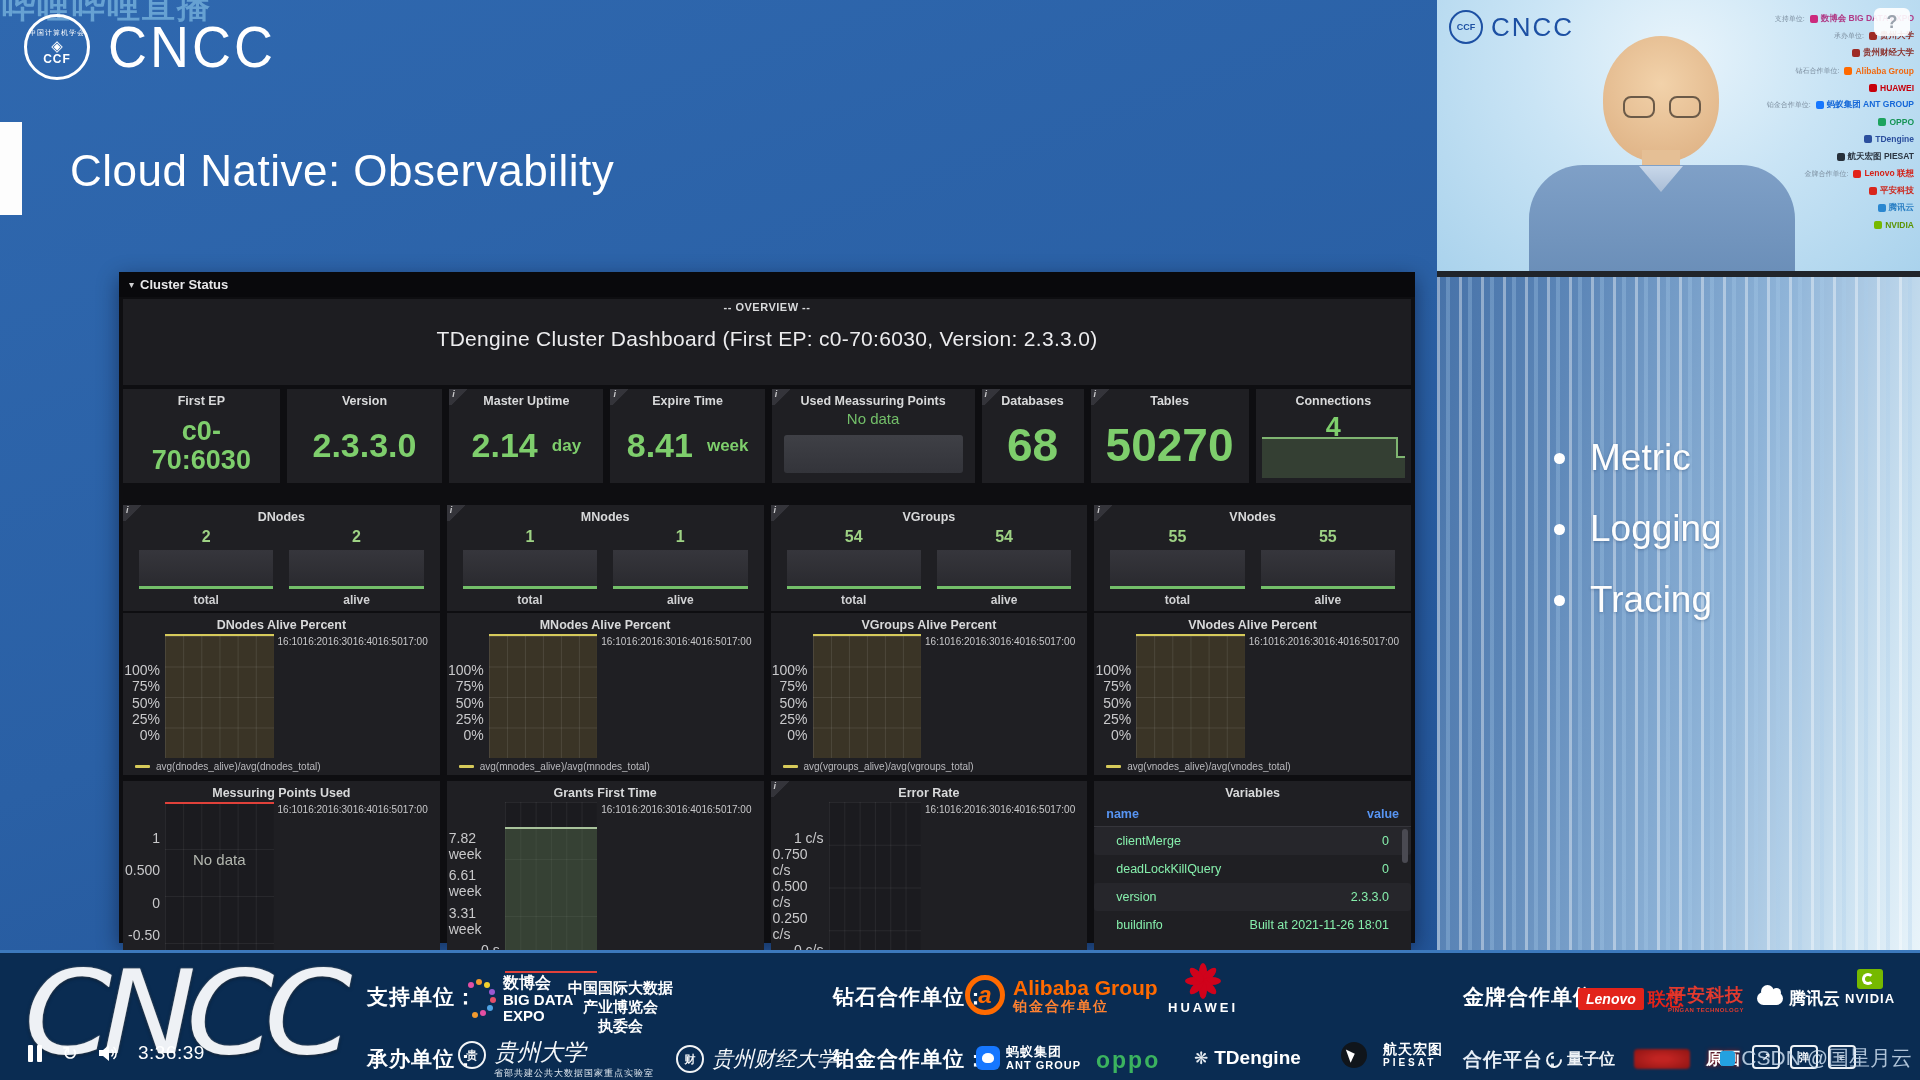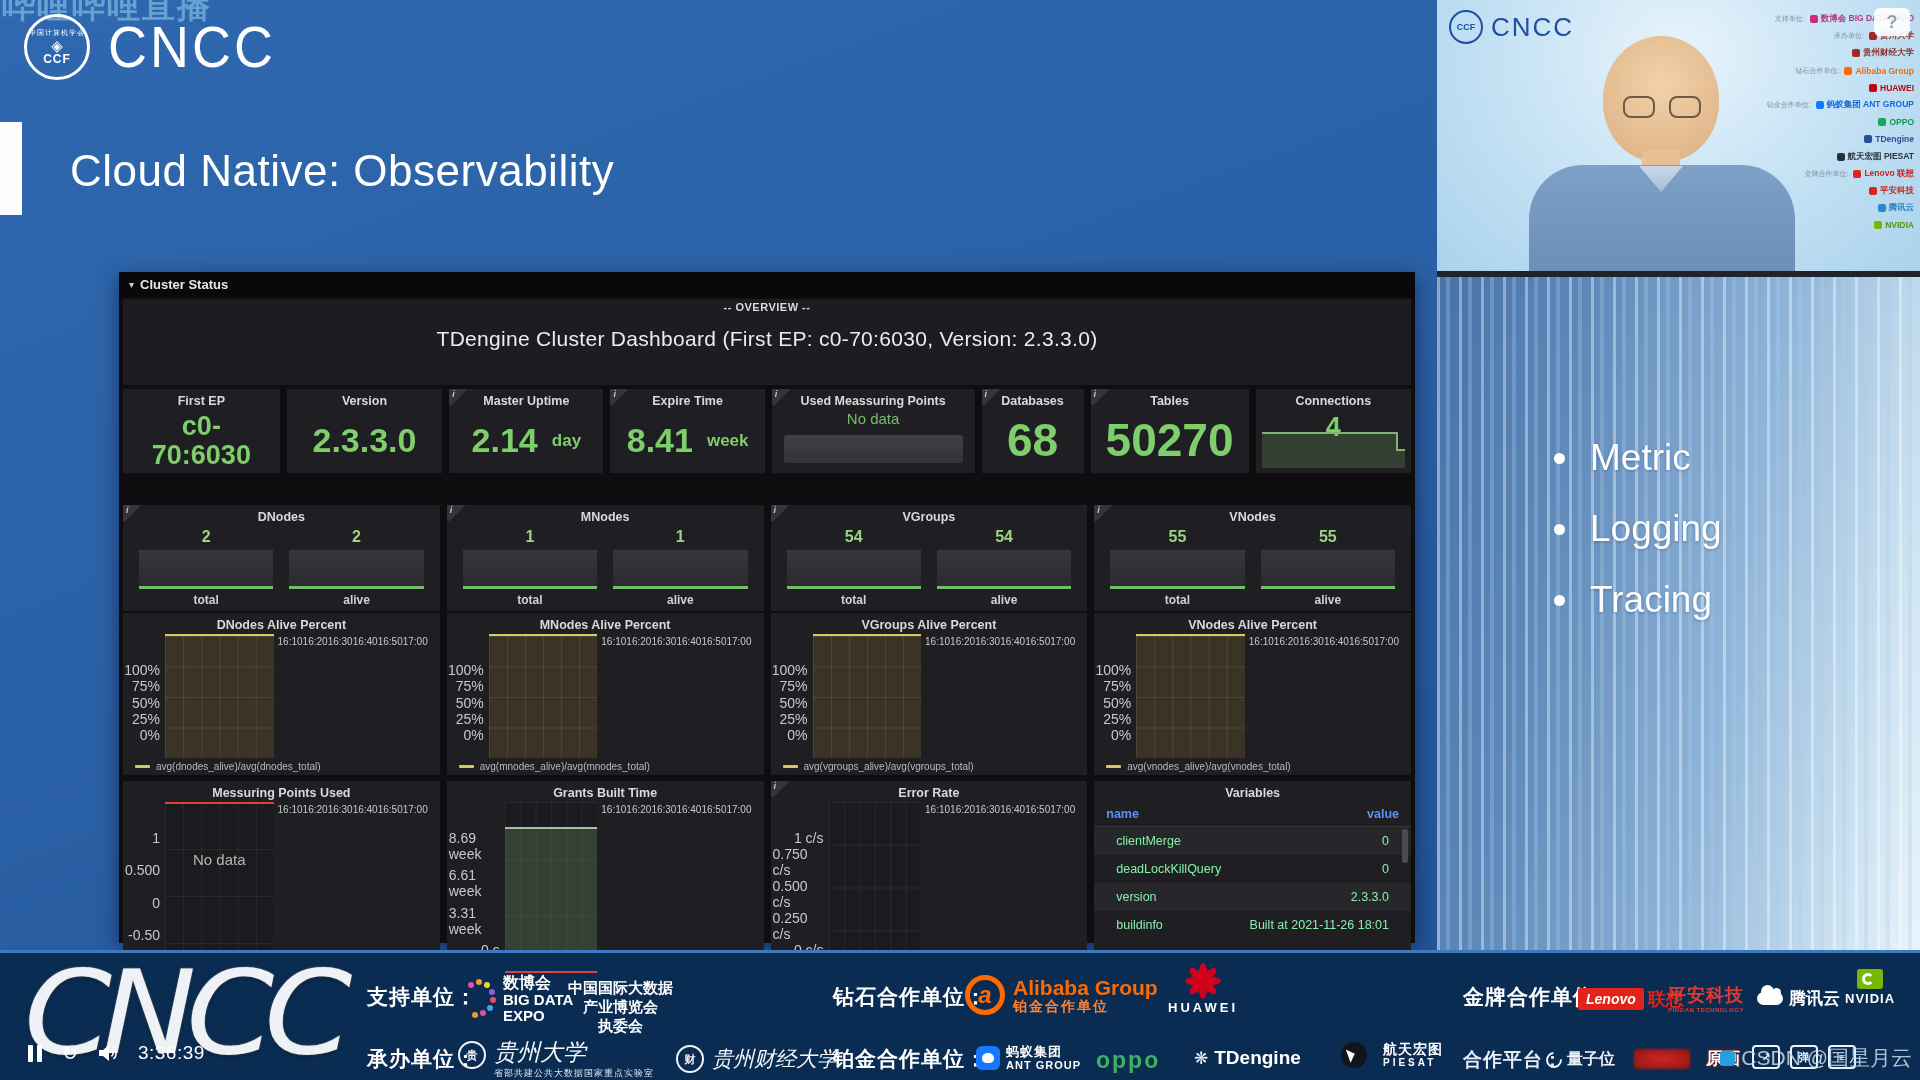--- a/index.html
+++ b/index.html
@@ -39,21 +39,21 @@
   .dash{position:absolute;left:119px;top:272px;width:1296px;height:671px;background:#0e0e11;
         box-shadow:0 6px 20px rgba(0,0,20,.45);}
   .dash-header{position:absolute;left:0;top:0;right:0;height:25px;background:#09090c;
         color:#e8e8ea;font-size:13px;font-weight:700;display:flex;align-items:center;padding-left:10px;gap:6px;}
   .dash-header .caret{font-size:10px;color:#cfcfd1;}
   .ov-band{position:absolute;left:4px;top:27px;right:4px;height:86px;background:#1d1d21;text-align:center;}
   .ov-label{padding-top:2px;font-size:11px;font-weight:700;color:#d9dadc;letter-spacing:.5px;}
   .ov-title{margin-top:14px;font-size:21px;color:#ececee;letter-spacing:.3px;}
 
   .row{position:absolute;left:4px;right:4px;display:grid;grid-gap:7px;}
-  .row1{top:117px;height:84px;grid-template-columns:1.26fr 1.25fr 1.24fr 1.24fr 1.63fr .82fr 1.27fr 1.25fr;}
+  .row1{top:117px;height:94px;grid-template-columns:1.26fr 1.25fr 1.24fr 1.24fr 1.63fr .82fr 1.27fr 1.25fr;}
   .row2{top:233px;height:102px;grid-template-columns:repeat(4,1fr);}
   .row3{top:341px;height:162px;grid-template-columns:repeat(4,1fr);}
   .row4{top:509px;height:158px;grid-template-columns:repeat(4,1fr);}
 
   .panel{position:relative;background:#1f1f23;display:flex;flex-direction:column;box-sizing:border-box;}
   .ptitle{text-align:center;padding-top:5px;font-size:12.5px;font-weight:700;color:#d8d9da;white-space:nowrap;
           overflow:hidden;}
   .info-corner{position:absolute;top:0;left:0;width:18px;height:16px;color:#c9c9cb;font-size:9px;
           font-style:italic;font-weight:700;padding-left:3px;box-sizing:border-box;
           background:linear-gradient(135deg,#34343a 0%,#34343a 55%,transparent 56%);}
@@ -525,24 +525,24 @@
                 <span>16:20</span>
                 <span>16:30</span>
                 <span>16:40</span>
                 <span>16:50</span>
                 <span>17:00</span>
             </div>
           </div>
         </div>
       </div>
       <div class="panel">
-        <div class="ptitle">Grants Built Time</div>
+        <div class="ptitle">Grants First Time</div>
         <div class="cbody">
           <div class="yax wide">
-            <span>8.69 week</span>
+            <span>7.82 week</span>
               <span>6.61 week</span>
               <span>3.31 week</span>
               <span>0 s</span>
           </div>
           <div class="plotcol">
             <div class="plot dark g4">
               <div class="garea"></div>
               <div class="redline bot"></div>
             </div>
             <div class="xax">

